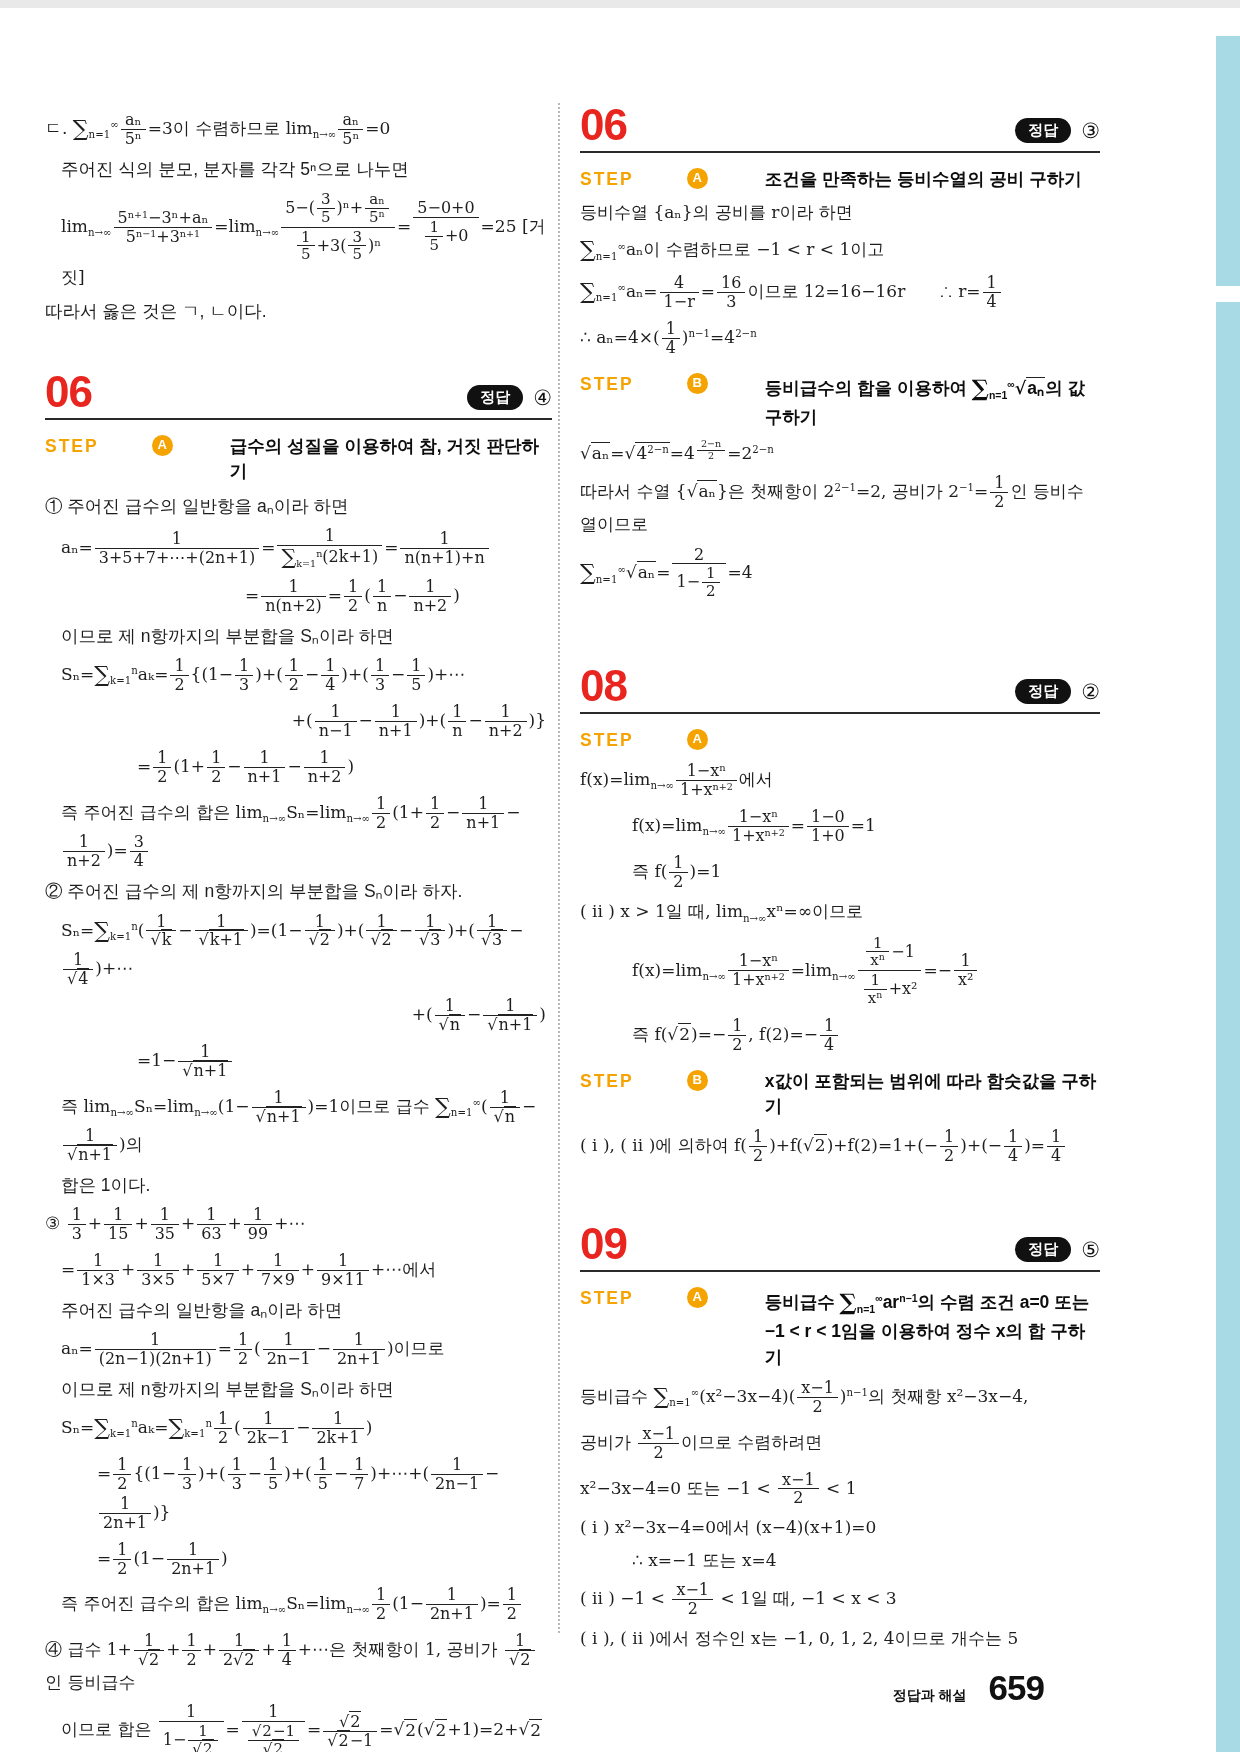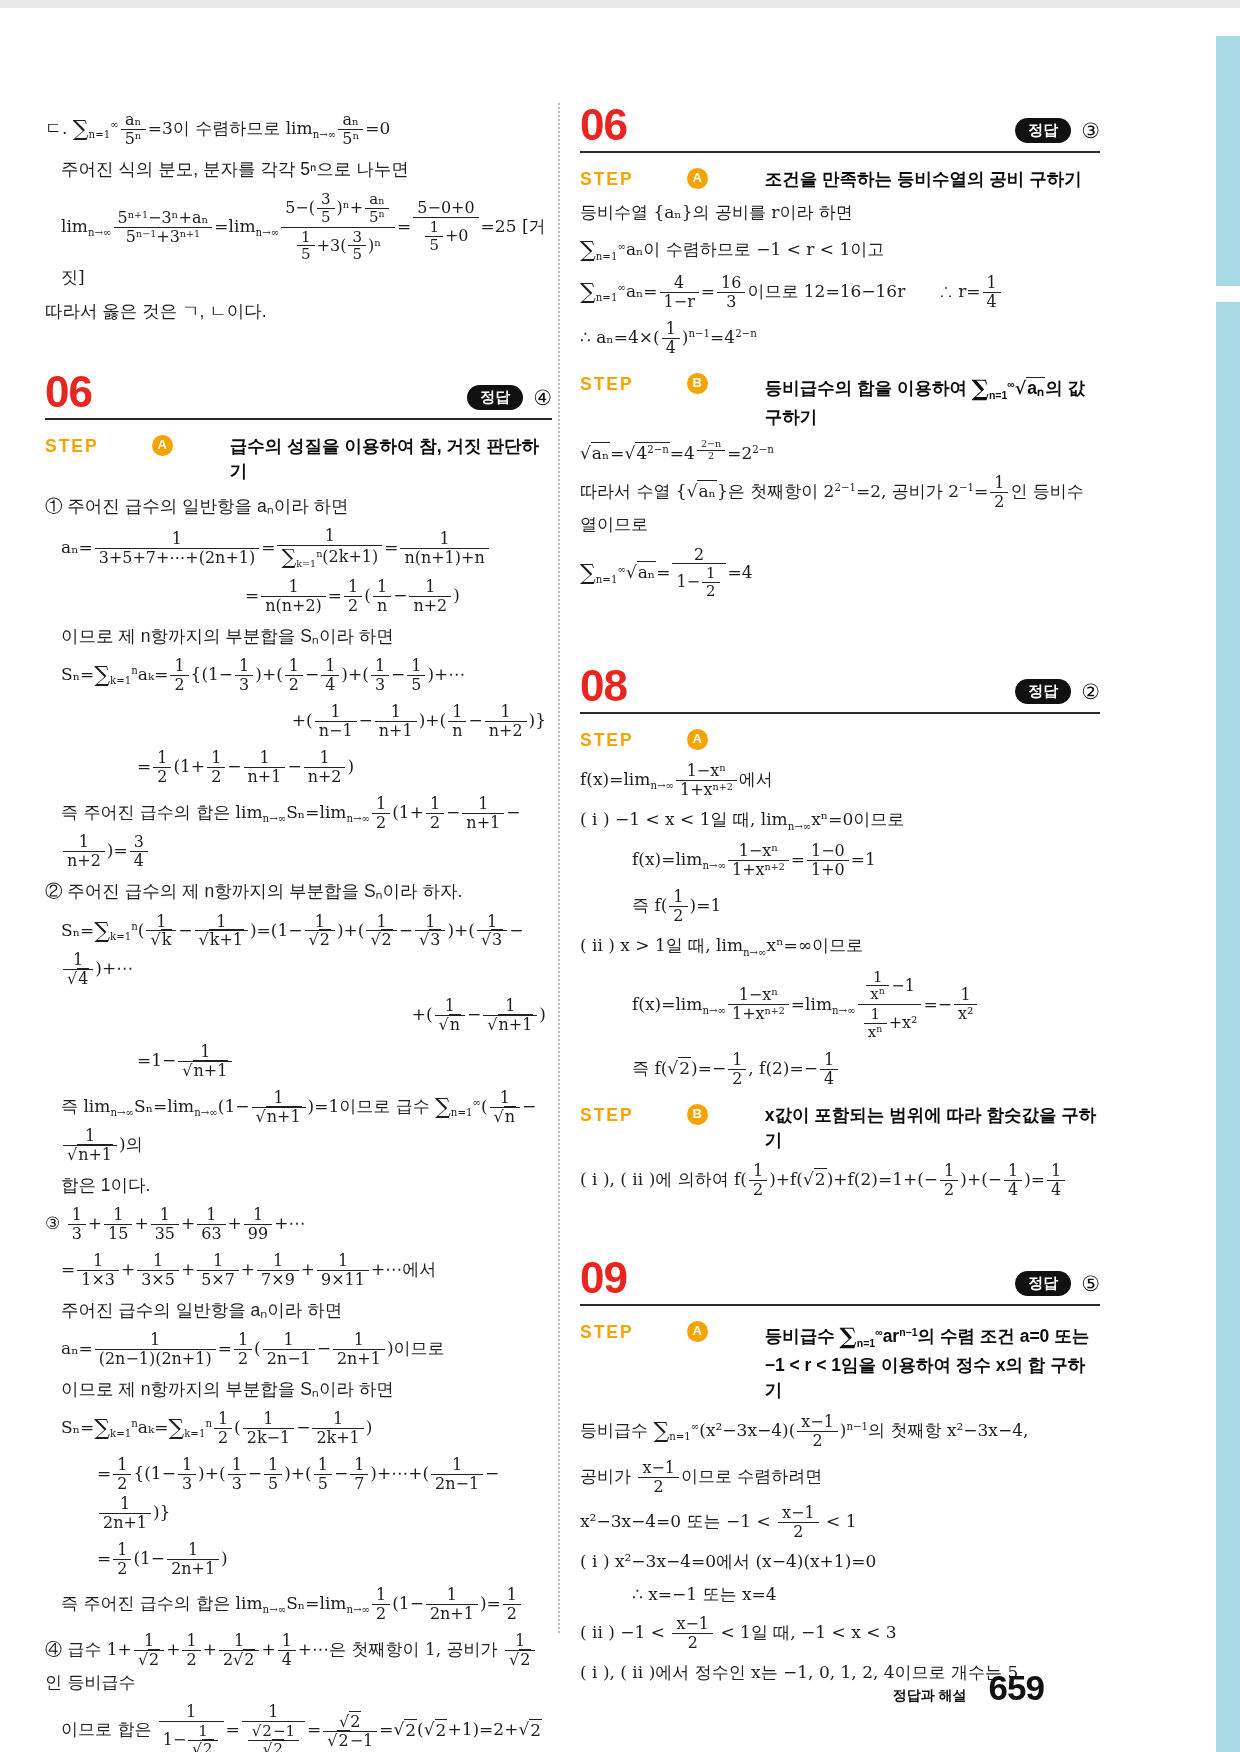--- a/index.html
+++ b/index.html
@@ -457,21 +457,20 @@
       <hr class="prob-rule">
       <div class="prob-body">
           <div class="step-head">
             <span class="step-word">STEP</span>
             <span class="step-circle">A</span>
           </div>
           <div class="line ind0 math">f(x)=lim<sub>n→∞</sub><span class="frac">
               <span class="fnum">1−xⁿ</span>
               <span class="fden">1+x<sup>n+2</sup></span>
             </span>에서</div>
-          <div class="line ind0 math">( i ) −1 &lt; x &lt; 1일 때, lim<sub>n→∞</sub>xⁿ=0이므로</div>
           <div class="line ind2 math">f(x)=lim<sub>n→∞</sub><span class="frac">
               <span class="fnum">1−xⁿ</span>
               <span class="fden">1+x<sup>n+2</sup></span>
             </span>=<span class="frac">
               <span class="fnum">1−0</span>
               <span class="fden">1+0</span>
             </span>=1</div>
           <div class="line ind2 math">즉 f(<span class="frac">
               <span class="fnum">1</span>
               <span class="fden">2</span>

